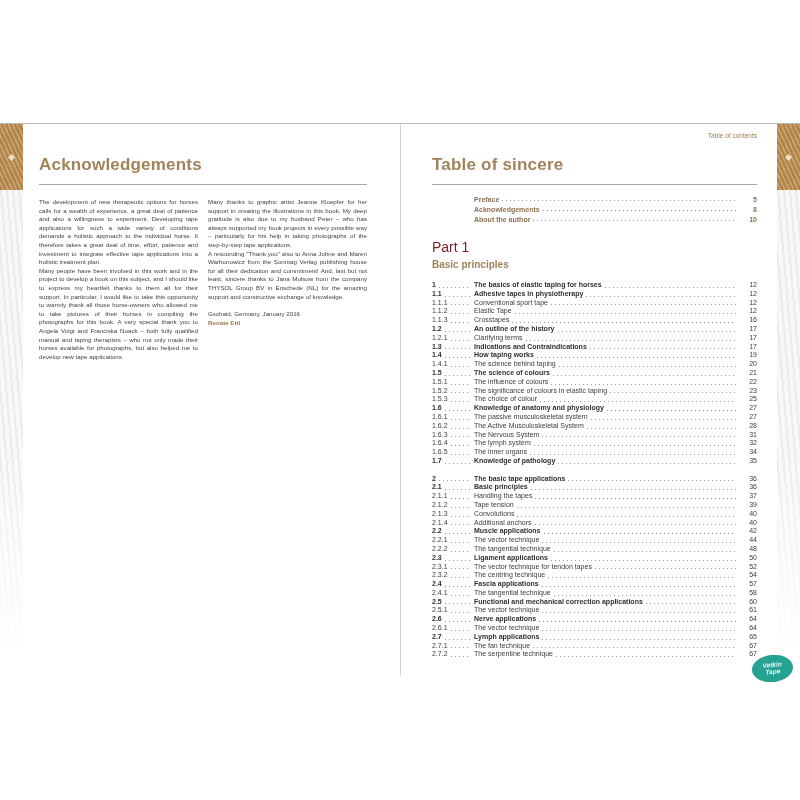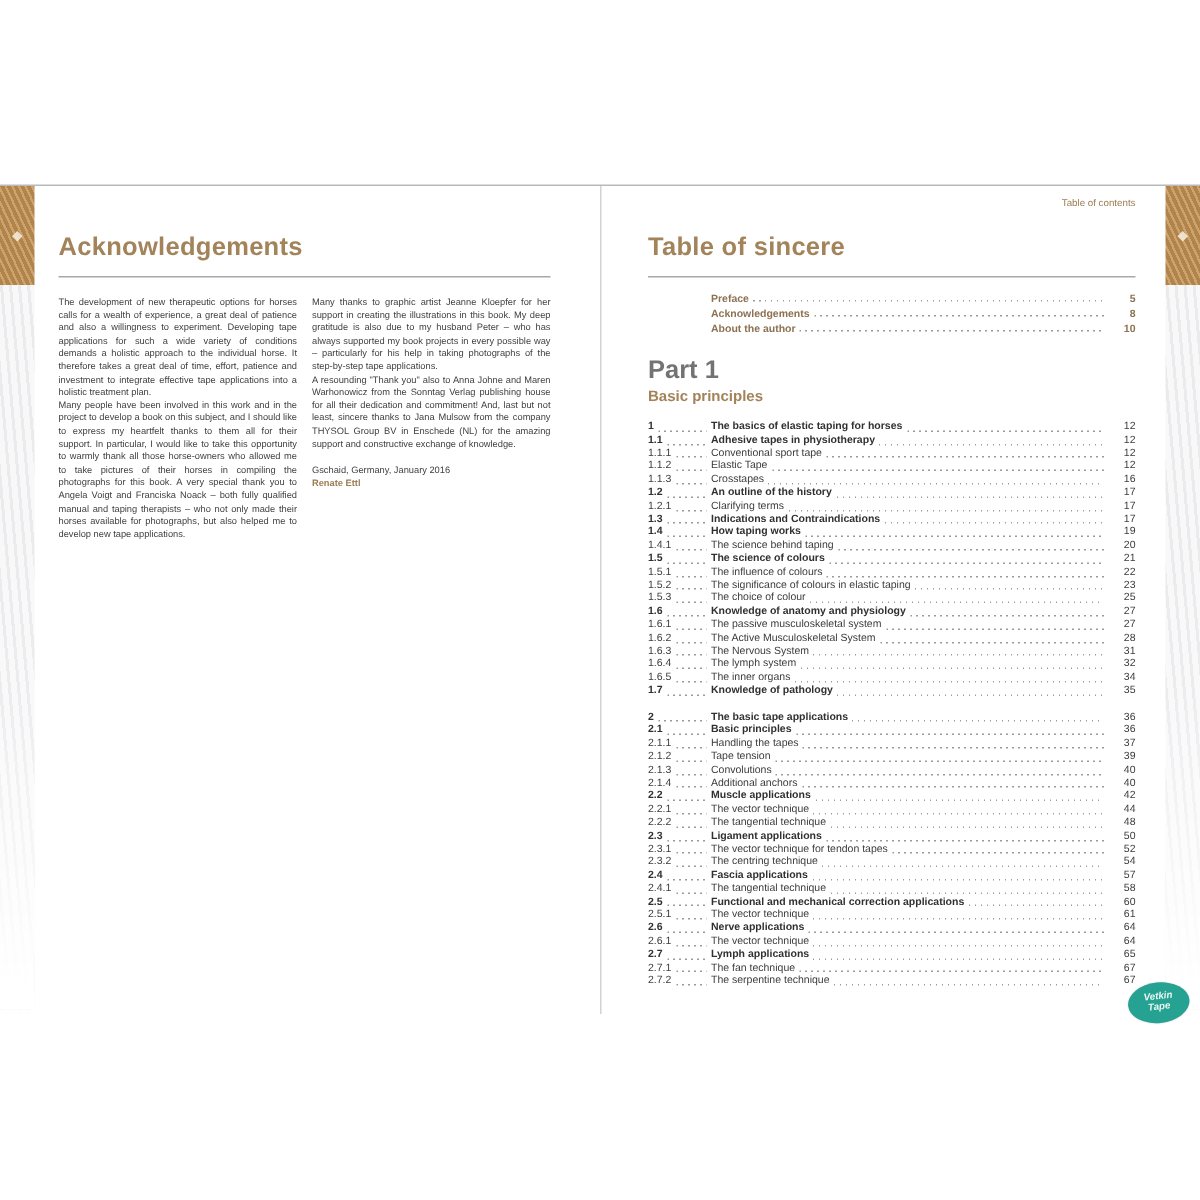--- a/index.html
+++ b/index.html
@@ -36,21 +36,21 @@
   .running-header{position:absolute;left:432px;top:132px;width:325px;text-align:right;
     font-size:6.5px;color:#9c7e54;}
   .toc{position:absolute;left:432px;top:155px;width:325px;}
   .fm{margin-top:8px;}
   .fm-row{display:flex;align-items:flex-end;height:10px;font-size:7px;font-weight:bold;
     color:#8d7152;margin-left:42px;}
   .lead{flex:1;height:1px;align-self:flex-end;margin:0 3px 2px 3px;
     background:repeating-linear-gradient(to right,#9a9a9a 0 1px,transparent 1px 4px);}
   .pg{width:18px;text-align:right;flex-shrink:0;}
   .part{margin-top:14px;}
-  .part-label{font-size:17px;font-weight:bold;color:#737373;line-height:20px;}
+  .part-label{font-size:14px;font-weight:normal;color:#7f1d1d;line-height:20px;}
   .part-sub{font-size:10px;font-weight:bold;color:#a2835a;margin-top:2px;}
   .toc-list{margin-top:11px;}
   .toc-row{display:flex;align-items:flex-end;height:8.8px;font-size:7px;color:#3c3c3c;}
   .toc-row span{line-height:8.8px;}
   .toc-row .num{display:flex;width:42px;flex-shrink:0;align-items:flex-end;}
   .toc-row .num .n{line-height:8.8px;}
   .toc-row .t{white-space:nowrap;}
   .toc-row.b .n,.toc-row.b .t{font-weight:bold;color:#303030;}
   .toc-row.gap{margin-top:8.8px;}
 

